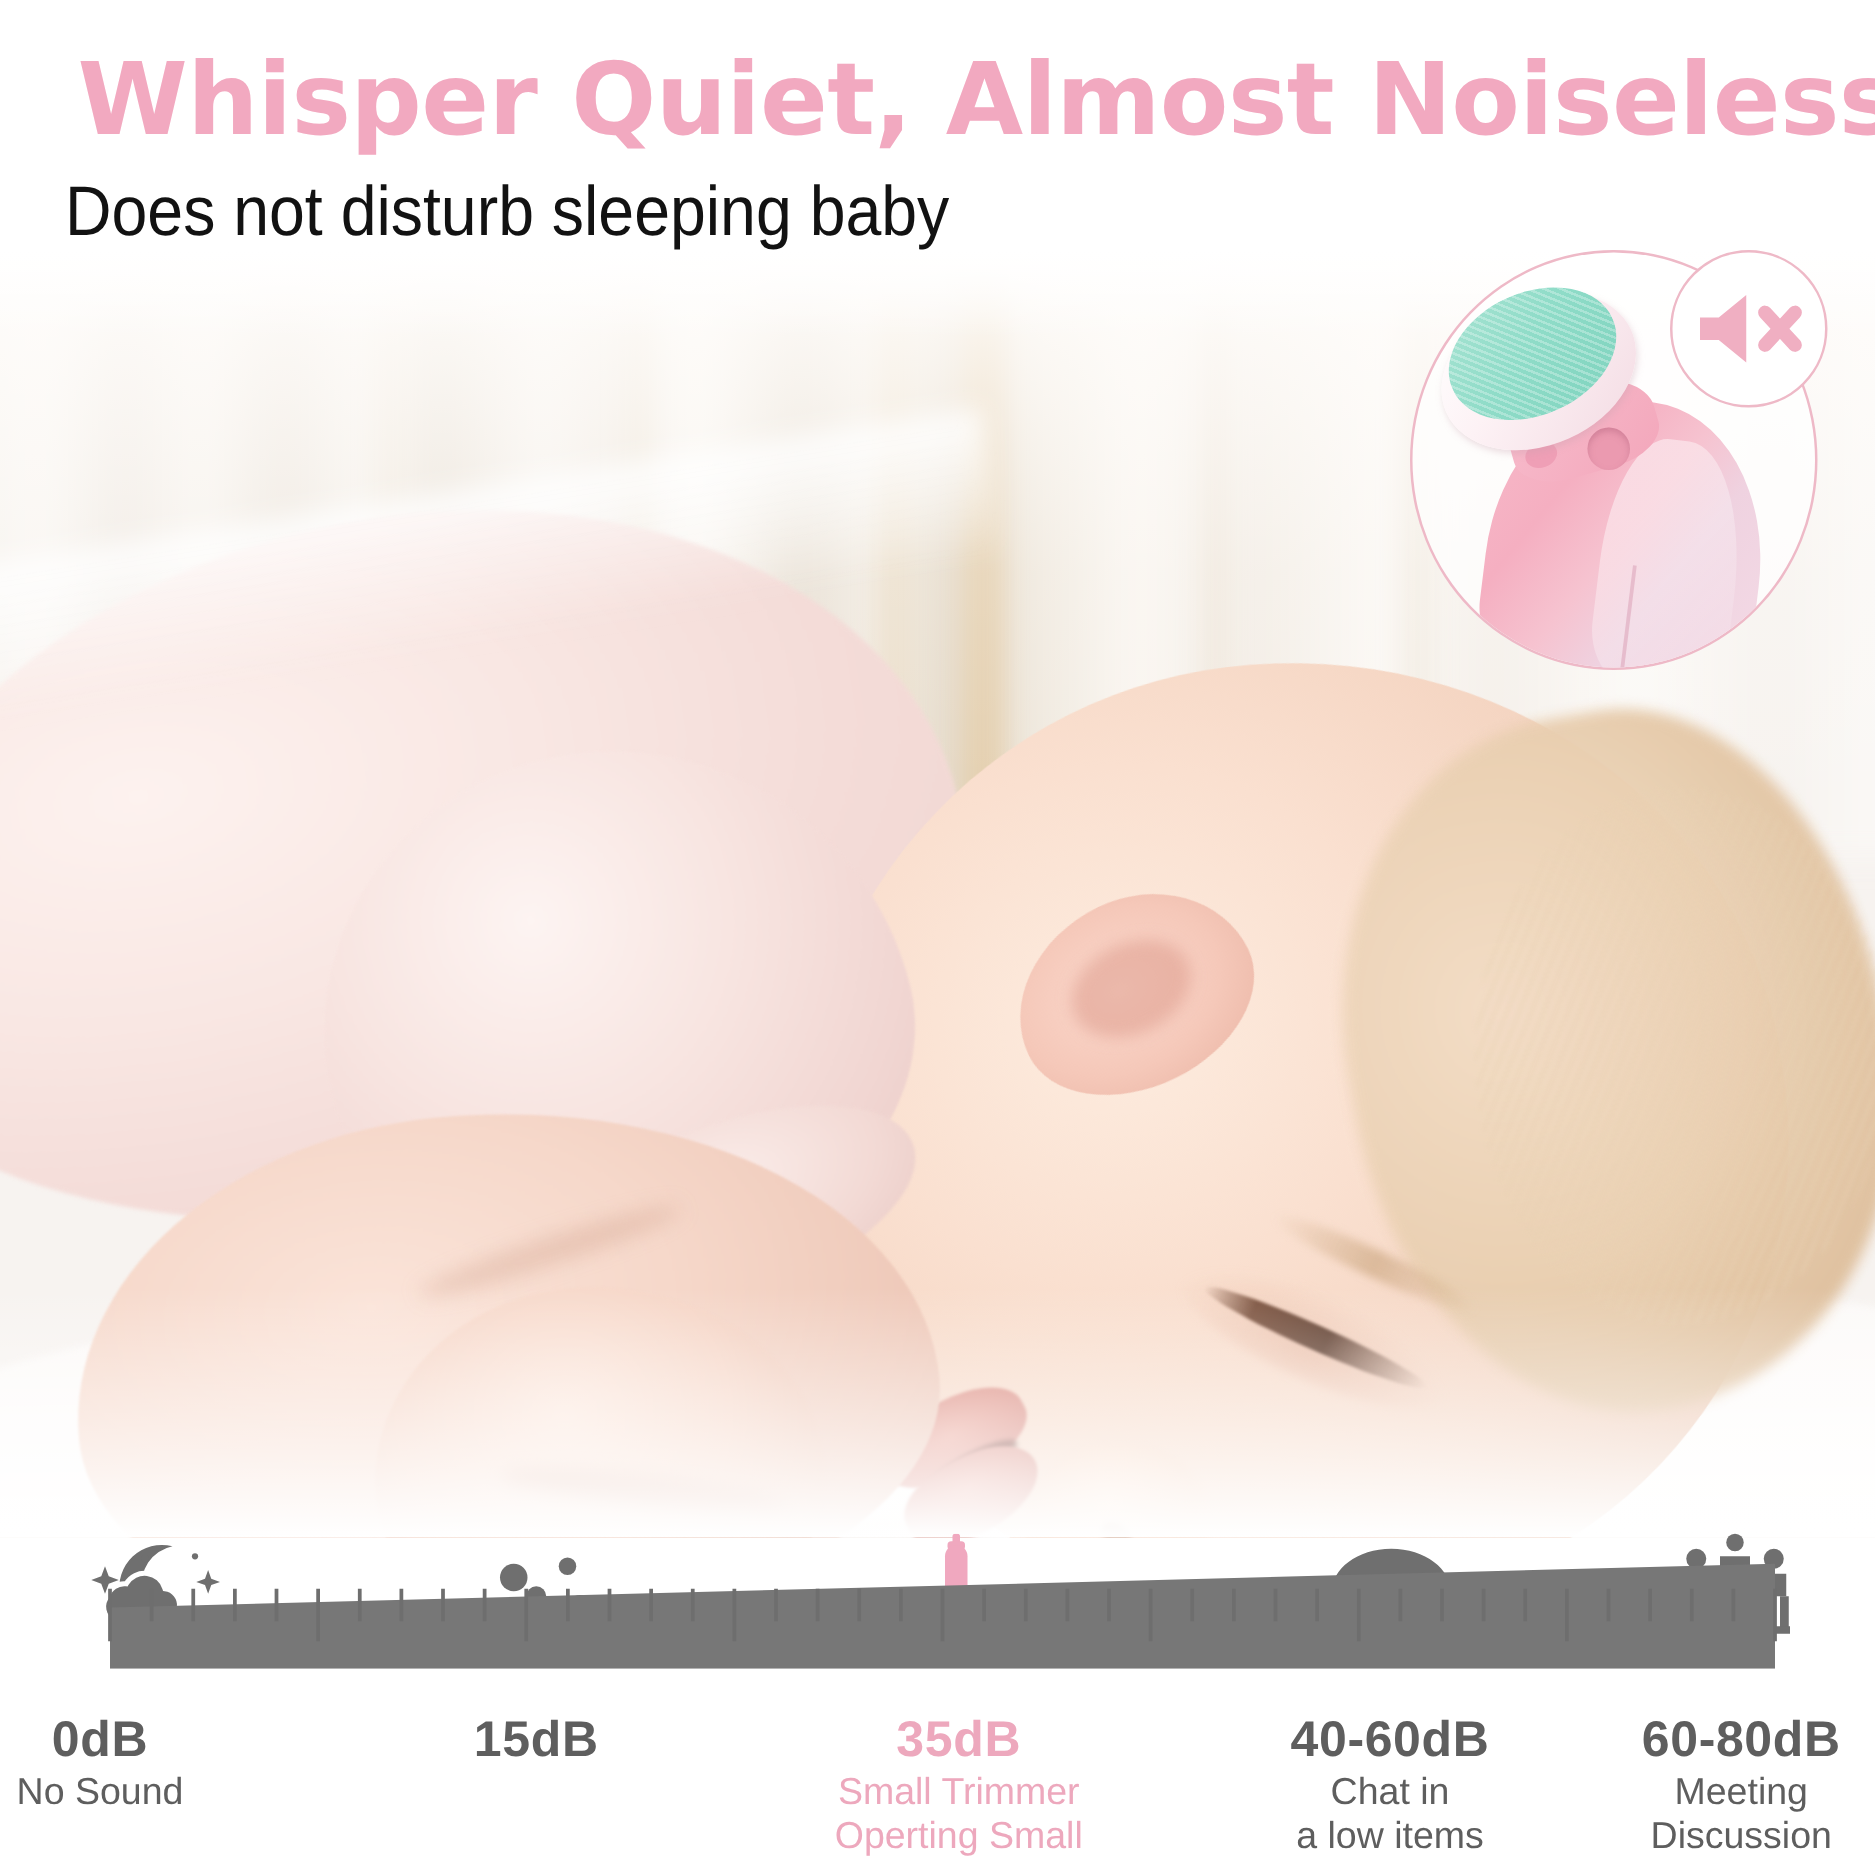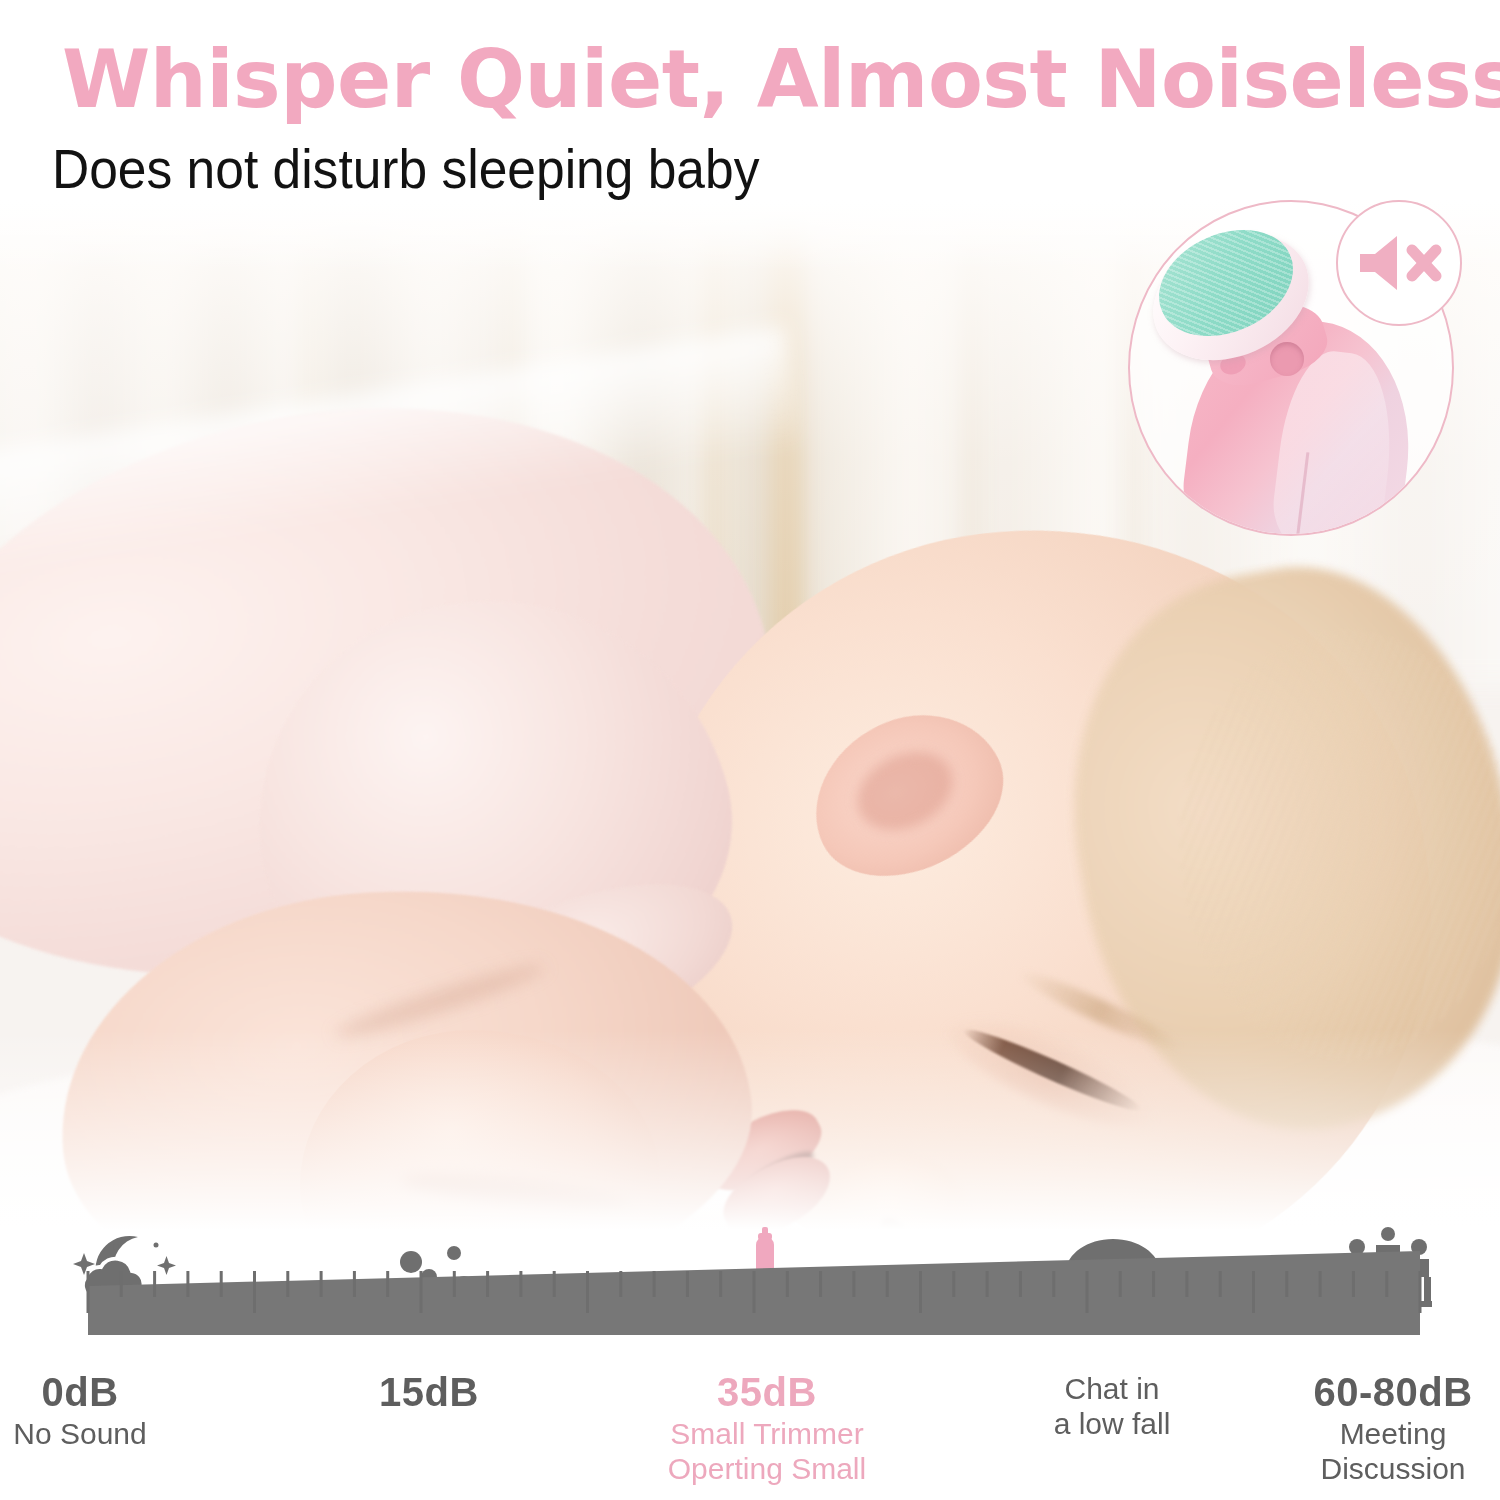--- a/index.html
+++ b/index.html
@@ -486,23 +486,24 @@
 
       <div class="lab pink" style="left:617px;width:300px;">
         <span class="db">35dB</span>
         <span class="desc">
           <span>Small Trimmer</span><br>
           <span>Operting Small</span>
         </span>
       </div>
 
       <div class="lab" style="left:962px;width:300px;">
+        <span class="db">40-60dB</span>
         <span class="desc">
           <span>Chat in</span><br>
-          <span>a low fall</span>
+          <span>a low items</span>
         </span>
       </div>
 
       <div class="lab" style="left:1243px;width:300px;">
         <span class="db">60-80dB</span>
         <span class="desc">
           <span>Meeting</span><br>
           <span>Discussion</span>
         </span>
       </div>

